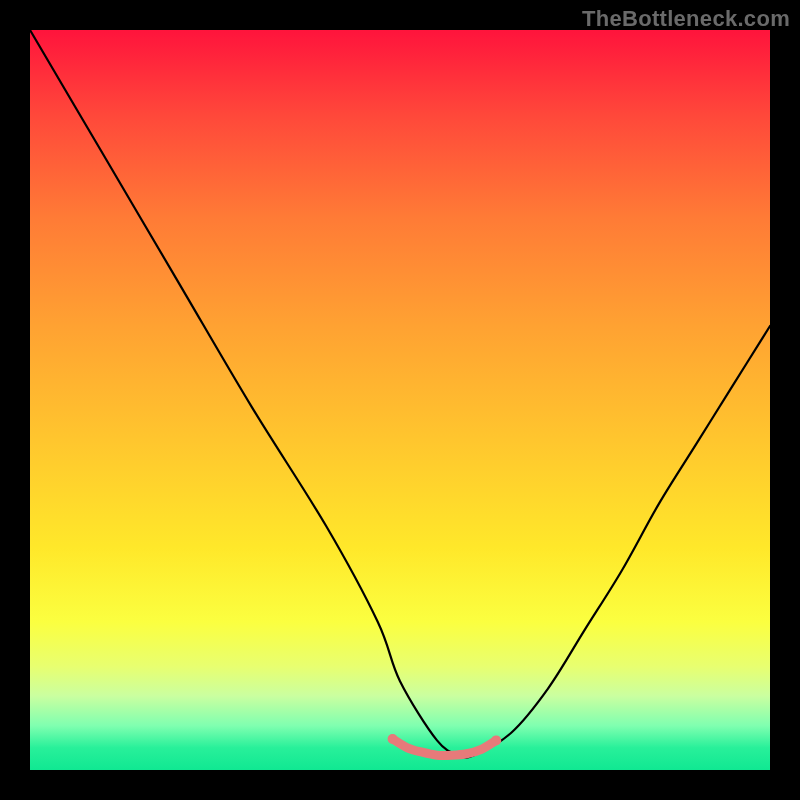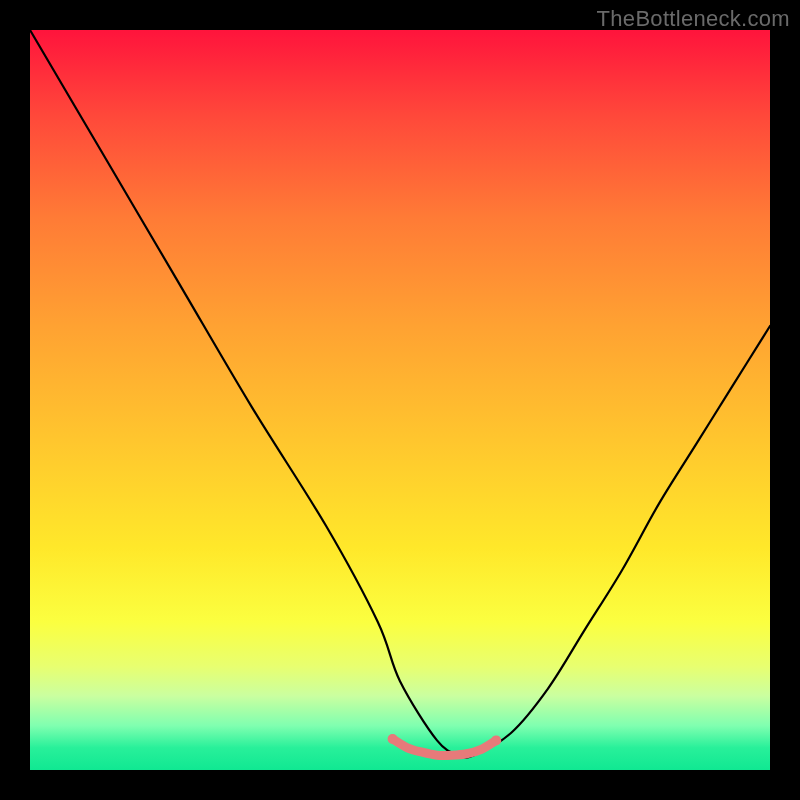--- a/index.html
+++ b/index.html
@@ -38,21 +38,21 @@
       #28f09a 97%,
       #10e892 100%
     );
   }
   .watermark {
     position: absolute;
     top: 6px;
     right: 10px;
     font-family: Arial, Helvetica, sans-serif;
     font-size: 22px;
-    font-weight: 400;
+    font-weight: 700;
     color: #6a6a6a;
     letter-spacing: 0.3px;
   }
   svg.curve {
     position: absolute;
     left: 30px;
     top: 30px;
     width: 740px;
     height: 740px;
     overflow: visible;

